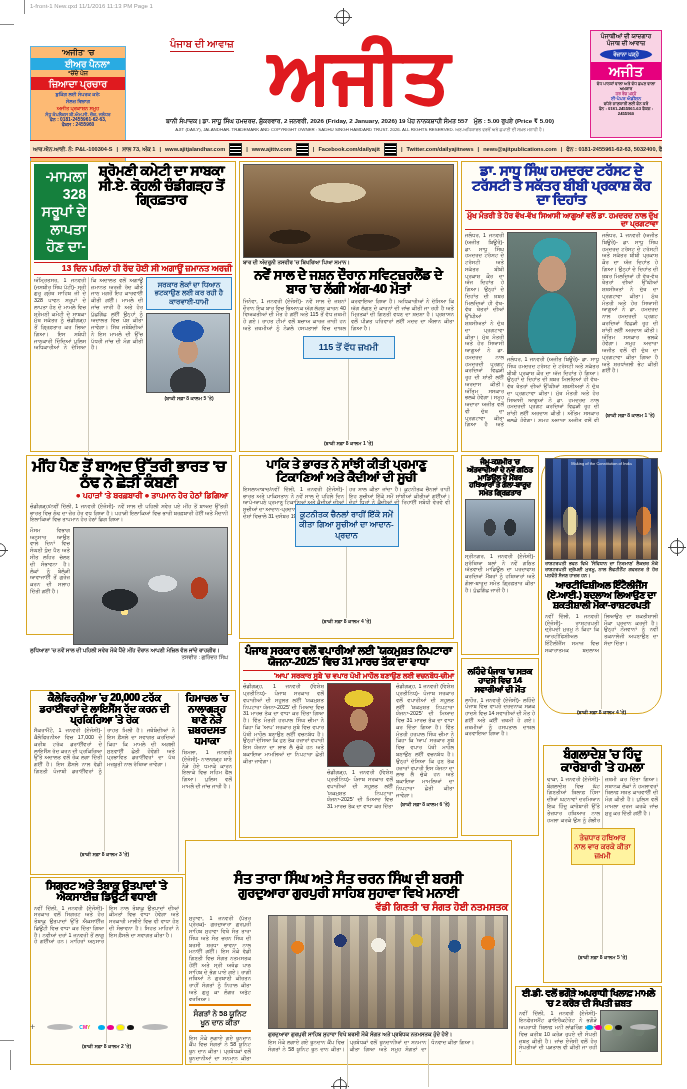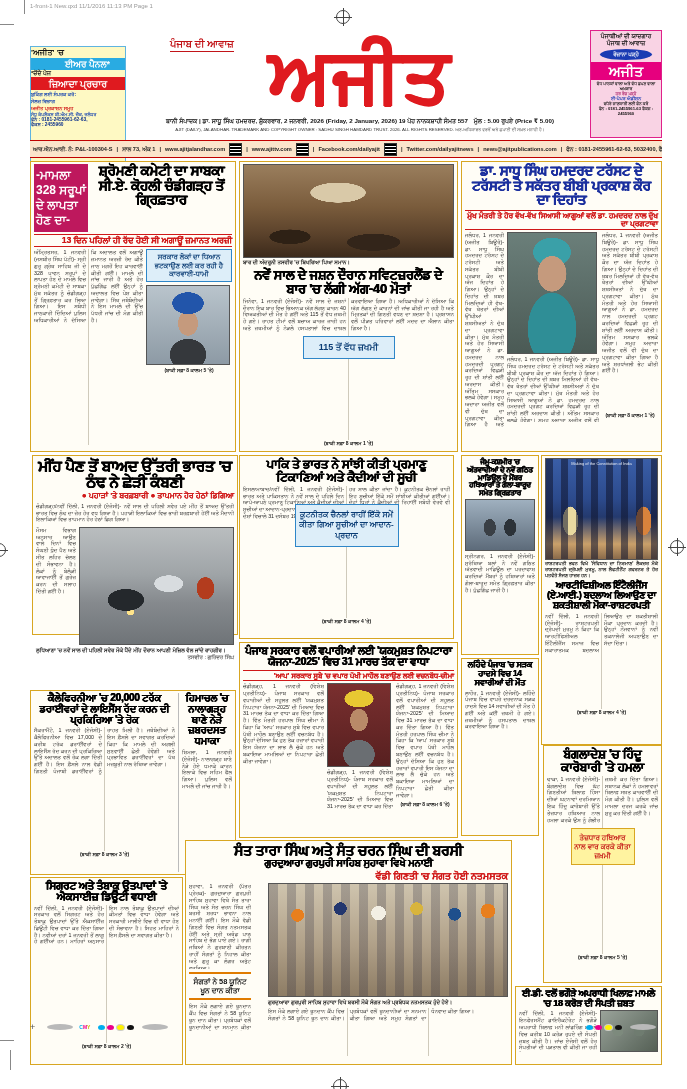--- a/index.html
+++ b/index.html
@@ -42,21 +42,21 @@
 
   <div class="abs regmark" style="left:336px;top:10px;"></div>
   <div class="abs regmark" style="left:-8px;top:543px;"></div>
   <div class="abs regmark" style="left:670px;top:540px;"></div>
   <div class="abs regmark" style="left:333px;top:1079px;"></div>
   <div class="abs" style="left:0;top:24px;width:14px;height:1px;background:#888;"></div>
   <div class="abs" style="left:24px;top:0;width:1px;height:14px;background:#888;"></div>
   <div class="abs" style="left:0;top:1040px;width:14px;height:1px;background:#888;"></div>
   <div class="abs" style="left:10px;top:1050px;width:1px;height:20px;background:#888;"></div>
 
-  <div class="abs" style="left:30px;top:46px;width:96px;height:120px;border:1.2px solid #5fb4e0;background:#fef9c3;box-sizing:border-box;text-align:left;">
+  <div class="abs" style="left:30px;top:46px;width:96px;height:120px;border:1.2px solid #5fb4e0;background:#fdba74;box-sizing:border-box;text-align:center;">
     <div style="font-size:8px;font-weight:700;margin-top:1px;">'ਅਜੀਤ' 'ਚ</div>
     <div class="vband" style="background:#29abe2;color:#fff;font-size:9px;font-weight:700;height:12px;padding-left:19px;">ਈਅਰ ਪੈਨਲ*</div>
     <div style="font-size:6px;font-weight:700;">*ਚੋਂਦੇ ਪੇਜ</div>
     <div class="vband" style="background:#df1a1f;color:#fff;font-size:9.5px;font-weight:700;height:13px;">ਜ਼ਿਆਦਾ ਪ੍ਰਚਾਰ</div>
     <div style="font-size:5px;color:#1a47b0;font-weight:700;margin-top:1px;">ਬੁਕਿੰਗ ਲਈ ਸੰਪਰਕ ਕਰੋ:</div>
     <div style="font-size:5px;color:#1a47b0;font-weight:700;">ਸੇਲਜ਼ ਵਿਭਾਗ</div>
     <div style="font-size:5px;color:#d01818;font-weight:700;">ਅਜੀਤ ਪ੍ਰਕਾਸ਼ਨ ਸਮੂਹ</div>
     <div style="font-size:4.6px;color:#1a47b0;font-weight:700;">ਸੰਧੂ ਕੰਪਲੈਕਸ ਬੀ.ਐਮ.ਸੀ. ਚੌਕ, ਜਲੰਧਰ</div>
     <div style="font-size:4.8px;color:#0a2f8c;font-weight:700;">ਫੋਨ : 0181-2455961-62-63,</div>
     <div style="font-size:4.8px;color:#0a2f8c;font-weight:700;">ਫੈਕਸ : 2455960</div>
@@ -100,21 +100,21 @@
       <span>|</span>
     <span>Twitter.com/dailyajitnews</span>
       <span>|</span>
     <span>news@ajitpublications.com</span>
       <span>|</span>
     <span>ਫੋਨ : 0181-2455961-62-63, 5032400, ਫੈਕਸ : 2455960</span>
   </div>
 
   <div class="box" style="left:30px;top:161px;width:206px;height:291px;">
     <div style="display:flex;gap:3px;">
-      <div style="flex:0 0 50px;background:#be185d;color:#fff;font-size:12px;font-weight:700;text-align:left;padding:4px 2px;line-height:1.25;">-ਮਾਮਲਾ 328 ਸਰੂਪਾਂ ਦੇ ਲਾਪਤਾ ਹੋਣ ਦਾ-</div>
+      <div style="flex:0 0 50px;background:#15803d;color:#fff;font-size:14px;font-weight:700;text-align:right;padding:4px 2px;line-height:1.25;">-ਮਾਮਲਾ 328 ਸਰੂਪਾਂ ਦੇ ਲਾਪਤਾ ਹੋਣ ਦਾ-</div>
       <div class="hl" style="font-size:13.5px;flex:1;">ਸ਼੍ਰੋਮਣੀ ਕਮੇਟੀ ਦਾ ਸਾਬਕਾ ਸੀ.ਏ. ਕੋਹਲੀ ਚੰਡੀਗੜ੍ਹ ਤੋਂ ਗ੍ਰਿਫ਼ਤਾਰ</div>
     </div>
     <div class="sub-red" style="font-size:8.4px;border-top:1px solid #d01818;border-bottom:1px solid #d01818;margin:2px 0;padding:1px 0;">13 ਦਿਨ ਪਹਿਲਾਂ ਹੀ ਰੱਦ ਹੋਈ ਸੀ ਅਗਾਊਂ ਜ਼ਮਾਨਤ ਅਰਜ਼ੀ</div>
     <div style="display:flex;gap:3px;">
       <div class="body-txt cols2" style="flex:1;height:196px;overflow:hidden;">ਅੰਮ੍ਰਿਤਸਰ, 1 ਜਨਵਰੀ (ਜਸਬੀਰ ਸਿੰਘ ਪੱਟੀ)- ਸ੍ਰੀ ਗੁਰੂ ਗ੍ਰੰਥ ਸਾਹਿਬ ਜੀ ਦੇ 328 ਪਾਵਨ ਸਰੂਪਾਂ ਦੇ ਲਾਪਤਾ ਹੋਣ ਦੇ ਮਾਮਲੇ ਵਿਚ ਸ਼੍ਰੋਮਣੀ ਕਮੇਟੀ ਦੇ ਸਾਬਕਾ ਮੁੱਖ ਸਕੱਤਰ ਨੂੰ ਚੰਡੀਗੜ੍ਹ ਤੋਂ ਗ੍ਰਿਫ਼ਤਾਰ ਕਰ ਲਿਆ ਗਿਆ। ਇਸ ਸਬੰਧੀ ਜਾਣਕਾਰੀ ਦਿੰਦਿਆਂ ਪੁਲਿਸ ਅਧਿਕਾਰੀਆਂ ਨੇ ਦੱਸਿਆ ਕਿ ਅਦਾਲਤ ਵਲੋਂ ਅਗਾਊਂ ਜ਼ਮਾਨਤ ਅਰਜ਼ੀ ਰੱਦ ਕੀਤੇ ਜਾਣ ਮਗਰੋਂ ਇਹ ਕਾਰਵਾਈ ਕੀਤੀ ਗਈ। ਮਾਮਲੇ ਦੀ ਜਾਂਚ ਜਾਰੀ ਹੈ ਅਤੇ ਹੋਰ ਪੁੱਛਗਿੱਛ ਲਈ ਉਨ੍ਹਾਂ ਨੂੰ ਅਦਾਲਤ ਵਿਚ ਪੇਸ਼ ਕੀਤਾ ਜਾਵੇਗਾ। ਸਿੱਖ ਜਥੇਬੰਦੀਆਂ ਨੇ ਇਸ ਮਾਮਲੇ ਦੀ ਉੱਚ ਪੱਧਰੀ ਜਾਂਚ ਦੀ ਮੰਗ ਕੀਤੀ ਹੈ।</div>
       <div style="flex:0 0 86px;">
         <div class="bluebox" style="font-size:7px;padding:3px 2px;line-height:1.2;">ਸਰਕਾਰ ਲੋਕਾਂ ਦਾ ਧਿਆਨ ਭਟਕਾਉਣ ਲਈ ਕਰ ਰਹੀ ਹੈ ਕਾਰਵਾਈ-ਧਾਮੀ</div>
         <div class="photo" style="margin-top:3px;width:84px;height:80px;background:
              radial-gradient(ellipse 26px 18px at 50% 22%, #2255aa 0 60%, rgba(0,0,0,0) 61%),
              radial-gradient(ellipse 18px 22px at 50% 48%, #c59a7d 0 55%, rgba(0,0,0,0) 56%),
@@ -153,21 +153,21 @@
              linear-gradient(#6b7f7a,#4b5a55);"></div>
         <div class="body-txt" style="height:66px;overflow:hidden;margin-top:2px;">ਜਲੰਧਰ, 1 ਜਨਵਰੀ (ਅਜੀਤ ਬਿਊਰੋ)- ਡਾ. ਸਾਧੂ ਸਿੰਘ ਹਮਦਰਦ ਟਰੱਸਟ ਦੇ ਟਰੱਸਟੀ ਅਤੇ ਸਕੱਤਰ ਬੀਬੀ ਪ੍ਰਕਾਸ਼ ਕੌਰ ਦਾ ਅੱਜ ਦਿਹਾਂਤ ਹੋ ਗਿਆ। ਉਨ੍ਹਾਂ ਦੇ ਦਿਹਾਂਤ ਦੀ ਖ਼ਬਰ ਮਿਲਦਿਆਂ ਹੀ ਵੱਖ-ਵੱਖ ਖੇਤਰਾਂ ਦੀਆਂ ਉੱਘੀਆਂ ਸ਼ਖ਼ਸੀਅਤਾਂ ਨੇ ਦੁੱਖ ਦਾ ਪ੍ਰਗਟਾਵਾ ਕੀਤਾ। ਮੁੱਖ ਮੰਤਰੀ ਅਤੇ ਹੋਰ ਸਿਆਸੀ ਆਗੂਆਂ ਨੇ ਡਾ. ਹਮਦਰਦ ਨਾਲ ਹਮਦਰਦੀ ਪ੍ਰਗਟ ਕਰਦਿਆਂ ਵਿਛੜੀ ਰੂਹ ਦੀ ਸ਼ਾਂਤੀ ਲਈ ਅਰਦਾਸ ਕੀਤੀ। ਅੰਤਿਮ ਸਸਕਾਰ ਭਲਕੇ ਹੋਵੇਗਾ। ਸਮੂਹ ਅਦਾਰਾ ਅਜੀਤ ਵਲੋਂ ਵੀ ਦੁੱਖ ਦਾ ਪ੍ਰਗਟਾਵਾ ਕੀਤਾ ਗਿਆ ਹੈ ਅਤੇ ਸ਼ਰਧਾਂਜਲੀ ਭੇਟ ਕੀਤੀ ਗਈ ਹੈ।</div>
       </div>
       <div style="flex:0 0 56px;">
         <div class="body-txt" style="height:180px;overflow:hidden;">ਜਲੰਧਰ, 1 ਜਨਵਰੀ (ਅਜੀਤ ਬਿਊਰੋ)- ਡਾ. ਸਾਧੂ ਸਿੰਘ ਹਮਦਰਦ ਟਰੱਸਟ ਦੇ ਟਰੱਸਟੀ ਅਤੇ ਸਕੱਤਰ ਬੀਬੀ ਪ੍ਰਕਾਸ਼ ਕੌਰ ਦਾ ਅੱਜ ਦਿਹਾਂਤ ਹੋ ਗਿਆ। ਉਨ੍ਹਾਂ ਦੇ ਦਿਹਾਂਤ ਦੀ ਖ਼ਬਰ ਮਿਲਦਿਆਂ ਹੀ ਵੱਖ-ਵੱਖ ਖੇਤਰਾਂ ਦੀਆਂ ਉੱਘੀਆਂ ਸ਼ਖ਼ਸੀਅਤਾਂ ਨੇ ਦੁੱਖ ਦਾ ਪ੍ਰਗਟਾਵਾ ਕੀਤਾ। ਮੁੱਖ ਮੰਤਰੀ ਅਤੇ ਹੋਰ ਸਿਆਸੀ ਆਗੂਆਂ ਨੇ ਡਾ. ਹਮਦਰਦ ਨਾਲ ਹਮਦਰਦੀ ਪ੍ਰਗਟ ਕਰਦਿਆਂ ਵਿਛੜੀ ਰੂਹ ਦੀ ਸ਼ਾਂਤੀ ਲਈ ਅਰਦਾਸ ਕੀਤੀ। ਅੰਤਿਮ ਸਸਕਾਰ ਭਲਕੇ ਹੋਵੇਗਾ। ਸਮੂਹ ਅਦਾਰਾ ਅਜੀਤ ਵਲੋਂ ਵੀ ਦੁੱਖ ਦਾ ਪ੍ਰਗਟਾਵਾ ਕੀਤਾ ਗਿਆ ਹੈ ਅਤੇ ਸ਼ਰਧਾਂਜਲੀ ਭੇਟ ਕੀਤੀ ਗਈ ਹੈ।</div>
         <div class="cont">(ਬਾਕੀ ਸਫ਼ਾ 8 ਕਾਲਮ 1 'ਤੇ)</div>
       </div>
     </div>
   </div>
 
-  <div class="box" style="left:32px;top:455px;width:206px;height:180px;">
+  <div class="box" style="left:26px;top:455px;width:206px;height:180px;">
     <div class="hl" style="font-size:15px;">ਮੀਂਹ ਪੈਣ ਤੋਂ ਬਾਅਦ ਉੱਤਰੀ ਭਾਰਤ 'ਚ ਠੰਢ ਨੇ ਛੇੜੀ ਕੰਬਣੀ</div>
     <div class="sub-red" style="font-size:7.8px;margin:2px 0;">● ਪਹਾੜਾਂ 'ਤੇ ਬਰਫ਼ਬਾਰੀ  ● ਤਾਪਮਾਨ ਹੋਰ ਹੇਠਾਂ ਡਿਗਿਆ</div>
     <div class="body-txt" style="height:22px;overflow:hidden;">ਚੰਡੀਗੜ੍ਹ/ਨਵੀਂ ਦਿੱਲੀ, 1 ਜਨਵਰੀ (ਏਜੰਸੀ)- ਨਵੇਂ ਸਾਲ ਦੀ ਪਹਿਲੀ ਸਵੇਰ ਪਏ ਮੀਂਹ ਤੋਂ ਬਾਅਦ ਉੱਤਰੀ ਭਾਰਤ ਵਿਚ ਠੰਢ ਦਾ ਜ਼ੋਰ ਹੋਰ ਵਧ ਗਿਆ ਹੈ। ਪਹਾੜੀ ਇਲਾਕਿਆਂ ਵਿਚ ਭਾਰੀ ਬਰਫ਼ਬਾਰੀ ਹੋਈ ਅਤੇ ਮੈਦਾਨੀ ਇਲਾਕਿਆਂ ਵਿਚ ਤਾਪਮਾਨ ਹੋਰ ਹੇਠਾਂ ਡਿਗ ਗਿਆ।</div>
     <div style="display:flex;gap:3px;margin-top:2px;">
       <div class="body-txt" style="flex:0 0 40px;height:118px;overflow:hidden;">ਮੌਸਮ ਵਿਭਾਗ ਅਨੁਸਾਰ ਆਉਣ ਵਾਲੇ ਦਿਨਾਂ ਵਿਚ ਸੰਘਣੀ ਧੁੰਦ ਪੈਣ ਅਤੇ ਸੀਤ ਲਹਿਰ ਚੱਲਣ ਦੀ ਸੰਭਾਵਨਾ ਹੈ। ਲੋਕਾਂ ਨੂੰ ਬੇਲੋੜੀ ਆਵਾਜਾਈ ਤੋਂ ਗੁਰੇਜ਼ ਕਰਨ ਦੀ ਸਲਾਹ ਦਿੱਤੀ ਗਈ ਹੈ।</div>
       <div class="photo" style="flex:1;height:118px;background:
            radial-gradient(ellipse 30px 18px at 30% 62%, #24282c 0 60%, rgba(0,0,0,0) 61%),
            radial-gradient(ellipse 26px 15px at 58% 48%, #d8dcdf 0 55%, rgba(0,0,0,0) 56%),
            radial-gradient(ellipse 16px 20px at 82% 52%, #b33c1e 0 55%, rgba(0,0,0,0) 56%),
            radial-gradient(circle 4px at 33% 72%, #ffe48a 0 90%, rgba(0,0,0,0) 91%),
@@ -222,22 +222,22 @@
         <div class="body-txt" style="height:40px;overflow:hidden;margin-top:2px;">ਚੰਡੀਗੜ੍ਹ, 1 ਜਨਵਰੀ (ਵਿਸ਼ੇਸ਼ ਪ੍ਰਤੀਨਿਧ)- ਪੰਜਾਬ ਸਰਕਾਰ ਵਲੋਂ ਵਪਾਰੀਆਂ ਦੀ ਸਹੂਲਤ ਲਈ 'ਯਕਮੁਸ਼ਤ ਨਿਪਟਾਰਾ ਯੋਜਨਾ-2025' ਦੀ ਮਿਆਦ ਵਿਚ 31 ਮਾਰਚ ਤੱਕ ਦਾ ਵਾਧਾ ਕਰ ਦਿੱਤਾ ਗਿਆ ਹੈ। ਵਿੱਤ ਮੰਤਰੀ ਹਰਪਾਲ ਸਿੰਘ ਚੀਮਾ ਨੇ ਕਿਹਾ ਕਿ 'ਆਪ' ਸਰਕਾਰ ਸੂਬੇ ਵਿਚ ਵਪਾਰ ਪੱਖੀ ਮਾਹੌਲ ਬਣਾਉਣ ਲਈ ਵਚਨਬੱਧ ਹੈ। ਉਨ੍ਹਾਂ ਦੱਸਿਆ ਕਿ ਹੁਣ ਤੱਕ ਹਜ਼ਾਰਾਂ ਵਪਾਰੀ ਇਸ ਯੋਜਨਾ ਦਾ ਲਾਭ ਲੈ ਚੁੱਕੇ ਹਨ ਅਤੇ ਬਕਾਇਆ ਮਾਮਲਿਆਂ ਦਾ ਨਿਪਟਾਰਾ ਛੇਤੀ ਕੀਤਾ ਜਾਵੇਗਾ।</div>
       </div>
       <div style="flex:0 0 58px;">
         <div class="body-txt" style="height:118px;overflow:hidden;">ਚੰਡੀਗੜ੍ਹ, 1 ਜਨਵਰੀ (ਵਿਸ਼ੇਸ਼ ਪ੍ਰਤੀਨਿਧ)- ਪੰਜਾਬ ਸਰਕਾਰ ਵਲੋਂ ਵਪਾਰੀਆਂ ਦੀ ਸਹੂਲਤ ਲਈ 'ਯਕਮੁਸ਼ਤ ਨਿਪਟਾਰਾ ਯੋਜਨਾ-2025' ਦੀ ਮਿਆਦ ਵਿਚ 31 ਮਾਰਚ ਤੱਕ ਦਾ ਵਾਧਾ ਕਰ ਦਿੱਤਾ ਗਿਆ ਹੈ। ਵਿੱਤ ਮੰਤਰੀ ਹਰਪਾਲ ਸਿੰਘ ਚੀਮਾ ਨੇ ਕਿਹਾ ਕਿ 'ਆਪ' ਸਰਕਾਰ ਸੂਬੇ ਵਿਚ ਵਪਾਰ ਪੱਖੀ ਮਾਹੌਲ ਬਣਾਉਣ ਲਈ ਵਚਨਬੱਧ ਹੈ। ਉਨ੍ਹਾਂ ਦੱਸਿਆ ਕਿ ਹੁਣ ਤੱਕ ਹਜ਼ਾਰਾਂ ਵਪਾਰੀ ਇਸ ਯੋਜਨਾ ਦਾ ਲਾਭ ਲੈ ਚੁੱਕੇ ਹਨ ਅਤੇ ਬਕਾਇਆ ਮਾਮਲਿਆਂ ਦਾ ਨਿਪਟਾਰਾ ਛੇਤੀ ਕੀਤਾ ਜਾਵੇਗਾ।</div>
         <div class="cont">(ਬਾਕੀ ਸਫ਼ਾ 8 ਕਾਲਮ 6 'ਤੇ)</div>
       </div>
     </div>
   </div>
 
   <div class="box" style="left:185px;top:840px;width:327px;height:225px;">
-    <div class="hl" style="font-size:14px;">ਸੰਤ ਤਾਰਾ ਸਿੰਘ ਅਤੇ ਸੰਤ ਚਰਨ ਸਿੰਘ ਦੀ ਬਰਸੀ</div>
-    <div class="hl" style="font-size:10px;">ਗੁਰਦੁਆਰਾ ਗੁਰਪੁਰੀ ਸਾਹਿਬ ਸੁਹਾਵਾ ਵਿਖੇ ਮਨਾਈ</div>
+    <div class="hl" style="font-size:14px;margin-top:28px;">ਸੰਤ ਤਾਰਾ ਸਿੰਘ ਅਤੇ ਸੰਤ ਚਰਨ ਸਿੰਘ ਦੀ ਬਰਸੀ</div>
+    <div class="hl" style="font-size:13px;">ਗੁਰਦੁਆਰਾ ਗੁਰਪੁਰੀ ਸਾਹਿਬ ਸੁਹਾਵਾ ਵਿਖੇ ਮਨਾਈ</div>
     <div class="sub-red" style="font-size:9.5px;margin:2px 0;">ਵੱਡੀ ਗਿਣਤੀ 'ਚ ਸੰਗਤ ਹੋਈ ਨਤਮਸਤਕ</div>
     <div style="display:flex;gap:17px;">
       <div style="flex:0 0 62px;">
         <div class="body-txt" style="height:86px;overflow:hidden;">ਸੁਹਾਵਾ, 1 ਜਨਵਰੀ (ਪੱਤਰ ਪ੍ਰੇਰਕ)- ਗੁਰਦੁਆਰਾ ਗੁਰਪੁਰੀ ਸਾਹਿਬ ਸੁਹਾਵਾ ਵਿਖੇ ਸੰਤ ਤਾਰਾ ਸਿੰਘ ਅਤੇ ਸੰਤ ਚਰਨ ਸਿੰਘ ਦੀ ਬਰਸੀ ਸ਼ਰਧਾ ਭਾਵਨਾ ਨਾਲ ਮਨਾਈ ਗਈ। ਇਸ ਮੌਕੇ ਵੱਡੀ ਗਿਣਤੀ ਵਿਚ ਸੰਗਤ ਨਤਮਸਤਕ ਹੋਈ ਅਤੇ ਸ੍ਰੀ ਅਖੰਡ ਪਾਠ ਸਾਹਿਬ ਦੇ ਭੋਗ ਪਾਏ ਗਏ। ਰਾਗੀ ਜਥਿਆਂ ਨੇ ਗੁਰਬਾਣੀ ਕੀਰਤਨ ਰਾਹੀਂ ਸੰਗਤਾਂ ਨੂੰ ਨਿਹਾਲ ਕੀਤਾ ਅਤੇ ਗੁਰੂ ਕਾ ਲੰਗਰ ਅਤੁੱਟ ਵਰਤਿਆ।</div>
         <div style="border-top:2px solid #e07b00;border-bottom:2px solid #e07b00;font-size:7.4px;font-weight:700;text-align:center;color:#111;padding:3px 1px;margin-top:3px;">ਸੰਗਤਾਂ ਨੇ 58 ਯੂਨਿਟ ਖੂਨ ਦਾਨ ਕੀਤਾ</div>
         <div class="body-txt" style="height:28px;overflow:hidden;margin-top:3px;">ਇਸ ਮੌਕੇ ਲਗਾਏ ਗਏ ਖੂਨਦਾਨ ਕੈਂਪ ਵਿਚ ਸੰਗਤਾਂ ਨੇ 58 ਯੂਨਿਟ ਖੂਨ ਦਾਨ ਕੀਤਾ। ਪ੍ਰਬੰਧਕਾਂ ਵਲੋਂ ਖੂਨਦਾਨੀਆਂ ਦਾ ਸਨਮਾਨ ਕੀਤਾ ਗਿਆ ਅਤੇ ਸਮੂਹ ਸੰਗਤਾਂ ਦਾ ਧੰਨਵਾਦ ਕੀਤਾ ਗਿਆ।</div>
       </div>
       <div style="flex:1;">
         <div class="photo" style="width:100%;height:114px;background:
              radial-gradient(circle 7px at 12% 28%, #e87f1e 0 90%, rgba(0,0,0,0) 91%),
@@ -256,50 +256,50 @@
 
   <div class="box" style="left:461px;top:455px;width:78px;height:200px;">
     <div class="hl" style="font-size:7.2px;">ਜੰਮੂ-ਕਸ਼ਮੀਰ 'ਚ ਅੱਤਵਾਦੀਆਂ ਦੇ ਨਵੇਂ ਗਠਿਤ ਮਾਡਿਊਲ ਦੇ ਮੈਂਬਰ ਹਥਿਆਰਾਂ ਤੇ ਗੋਲਾ-ਬਾਰੂਦ ਸਮੇਤ ਗ੍ਰਿਫ਼ਤਾਰ</div>
     <div class="photo" style="width:100%;height:52px;margin-top:2px;background:
          radial-gradient(ellipse 10px 14px at 35% 55%, #3a3f45 0 60%, rgba(0,0,0,0) 61%),
          radial-gradient(ellipse 10px 14px at 65% 55%, #2c3238 0 60%, rgba(0,0,0,0) 61%),
          linear-gradient(#9fb0bf,#5d6b7a);"></div>
     <div class="body-txt" style="height:110px;overflow:hidden;margin-top:2px;">ਸ੍ਰੀਨਗਰ, 1 ਜਨਵਰੀ (ਏਜੰਸੀ)- ਸੁਰੱਖਿਆ ਬਲਾਂ ਨੇ ਨਵੇਂ ਗਠਿਤ ਅੱਤਵਾਦੀ ਮਾਡਿਊਲ ਦਾ ਪਰਦਾਫਾਸ਼ ਕਰਦਿਆਂ ਮੈਂਬਰਾਂ ਨੂੰ ਹਥਿਆਰਾਂ ਅਤੇ ਗੋਲਾ-ਬਾਰੂਦ ਸਮੇਤ ਗ੍ਰਿਫ਼ਤਾਰ ਕੀਤਾ ਹੈ। ਪੁੱਛਗਿੱਛ ਜਾਰੀ ਹੈ।</div>
   </div>
 
-  <div class="box" style="left:541px;top:455px;width:121px;height:290px;">
+  <div class="box" style="left:541px;top:455px;width:121px;height:259px;border-radius:24px;">
     <div class="photo" style="width:100%;height:102px;position:relative;background:
          repeating-linear-gradient(90deg, rgba(15,20,45,.55) 0 7px, rgba(0,0,0,0) 7px 15px),
          radial-gradient(ellipse 14px 26px at 22% 62%, #e8d9a0 0 55%, rgba(0,0,0,0) 56%),
          radial-gradient(ellipse 14px 26px at 88% 62%, #d8833c 0 55%, rgba(0,0,0,0) 56%),
          linear-gradient(180deg,#3a5ea8 0%,#2c4a8c 40%,#243a6e 58%,#caa06a 85%,#8a6a4a);">
       <div style="position:absolute;top:2px;width:100%;text-align:center;font-size:4px;color:#e8ecf5;">Making of the Constitution of India</div>
     </div>
     <div class="cap" style="margin:1px 0 2px;font-size:4.8px;">ਰਾਸ਼ਟਰਪਤੀ ਭਵਨ ਵਿਖੇ 'ਸੰਵਿਧਾਨ ਦਾ ਨਿਰਮਾਣ' ਲੈਕਚਰ ਮੌਕੇ ਰਾਸ਼ਟਰਪਤੀ ਦ੍ਰੋਪਦੀ ਮੁਰਮੂ, ਨਾਲ ਲੈਫਟੀਨੈਂਟ ਗਵਰਨਰ ਤੇ ਹੋਰ ਪਤਵੰਤੇ ਸੱਜਣ ਹਾਜ਼ਰ ਹਨ।</div>
     <div class="hl" style="font-size:9.2px;">ਆਰਟੀਫਿਸ਼ੀਅਲ ਇੰਟੈਲੀਜੈਂਸ (ਏ.ਆਈ.) ਬਦਲਾਅ ਲਿਆਉਣ ਦਾ ਸ਼ਕਤੀਸ਼ਾਲੀ ਮੌਕਾ-ਰਾਸ਼ਟਰਪਤੀ</div>
     <div class="body-txt cols2" style="height:96px;overflow:hidden;margin-top:2px;">ਨਵੀਂ ਦਿੱਲੀ, 1 ਜਨਵਰੀ (ਏਜੰਸੀ)- ਰਾਸ਼ਟਰਪਤੀ ਦ੍ਰੋਪਦੀ ਮੁਰਮੂ ਨੇ ਕਿਹਾ ਕਿ ਆਰਟੀਫਿਸ਼ੀਅਲ ਇੰਟੈਲੀਜੈਂਸ ਸਮਾਜ ਵਿਚ ਸਕਾਰਾਤਮਕ ਬਦਲਾਅ ਲਿਆਉਣ ਦਾ ਸ਼ਕਤੀਸ਼ਾਲੀ ਮੌਕਾ ਪ੍ਰਦਾਨ ਕਰਦੀ ਹੈ। ਉਨ੍ਹਾਂ ਨੌਜਵਾਨਾਂ ਨੂੰ ਨਵੀਂ ਤਕਨਾਲੋਜੀ ਅਪਣਾਉਣ ਦਾ ਸੱਦਾ ਦਿੱਤਾ।</div>
     <div class="cont">(ਬਾਕੀ ਸਫ਼ਾ 8 ਕਾਲਮ 4 'ਤੇ)</div>
   </div>
 
   <div class="box" style="left:461px;top:658px;width:78px;height:178px;">
-    <div class="hl" style="font-size:8.2px;">ਲਹਿੰਦੇ ਪੰਜਾਬ 'ਚ ਸੜਕ ਹਾਦਸੇ ਵਿਚ 14 ਸਵਾਰੀਆਂ ਦੀ ਮੌਤ</div>
+    <div class="hl" style="font-size:8.2px;margin-top:7px;">ਲਹਿੰਦੇ ਪੰਜਾਬ 'ਚ ਸੜਕ ਹਾਦਸੇ ਵਿਚ 14 ਸਵਾਰੀਆਂ ਦੀ ਮੌਤ</div>
     <div class="body-txt" style="height:132px;overflow:hidden;margin-top:2px;">ਲਾਹੌਰ, 1 ਜਨਵਰੀ (ਏਜੰਸੀ)- ਲਹਿੰਦੇ ਪੰਜਾਬ ਵਿਚ ਵਾਪਰੇ ਦਰਦਨਾਕ ਸੜਕ ਹਾਦਸੇ ਵਿਚ 14 ਸਵਾਰੀਆਂ ਦੀ ਮੌਤ ਹੋ ਗਈ ਅਤੇ ਕਈ ਜ਼ਖਮੀ ਹੋ ਗਏ। ਜ਼ਖਮੀਆਂ ਨੂੰ ਹਸਪਤਾਲ ਦਾਖ਼ਲ ਕਰਵਾਇਆ ਗਿਆ ਹੈ।</div>
   </div>
 
   <div class="box" style="left:543px;top:745px;width:119px;height:238px;">
     <div class="hl" style="font-size:12px;">ਬੰਗਲਾਦੇਸ਼ 'ਚ ਹਿੰਦੂ ਕਾਰੋਬਾਰੀ 'ਤੇ ਹਮਲਾ</div>
     <div style="position:relative;margin-top:2px;">
       <div class="body-txt cols2" style="height:178px;overflow:hidden;">ਢਾਕਾ, 1 ਜਨਵਰੀ (ਏਜੰਸੀ)- ਬੰਗਲਾਦੇਸ਼ ਵਿਚ ਘੱਟ ਗਿਣਤੀਆਂ ਖ਼ਿਲਾਫ਼ ਹਿੰਸਾ ਦੀਆਂ ਘਟਨਾਵਾਂ ਦਰਮਿਆਨ ਇਕ ਹਿੰਦੂ ਕਾਰੋਬਾਰੀ ਉੱਤੇ ਤੇਜ਼ਧਾਰ ਹਥਿਆਰ ਨਾਲ ਹਮਲਾ ਕਰਕੇ ਉਸ ਨੂੰ ਗੰਭੀਰ ਜ਼ਖ਼ਮੀ ਕਰ ਦਿੱਤਾ ਗਿਆ। ਸਥਾਨਕ ਲੋਕਾਂ ਨੇ ਹਮਲਾਵਰਾਂ ਖ਼ਿਲਾਫ਼ ਸਖ਼ਤ ਕਾਰਵਾਈ ਦੀ ਮੰਗ ਕੀਤੀ ਹੈ। ਪੁਲਿਸ ਵਲੋਂ ਮਾਮਲਾ ਦਰਜ ਕਰਕੇ ਜਾਂਚ ਸ਼ੁਰੂ ਕਰ ਦਿੱਤੀ ਗਈ ਹੈ।</div>
       <div class="yellowbox" style="position:absolute;left:50%;top:52px;transform:translateX(-50%);width:64px;font-size:7.2px;padding:4px 2px;line-height:1.25;">ਤੇਜ਼ਧਾਰ ਹਥਿਆਰ ਨਾਲ ਵਾਰ ਕਰਕੇ ਕੀਤਾ ਜ਼ਖ਼ਮੀ</div>
     </div>
     <div class="cont">(ਬਾਕੀ ਸਫ਼ਾ 8 ਕਾਲਮ 5 'ਤੇ)</div>
   </div>
 
   <div class="box" style="left:515px;top:986px;width:147px;height:79px;">
-    <div class="hl" style="font-size:9px;">ਈ.ਡੀ. ਵਲੋਂ ਭਗੌੜੇ ਅਪਰਾਧੀ ਖਿਲਾਫ਼ ਮਾਮਲੇ 'ਚ 18 ਕਰੋੜ ਦੀ ਸੰਪਤੀ ਜ਼ਬਤ</div>
+    <div class="hl" style="font-size:9px;">ਈ.ਡੀ. ਵਲੋਂ ਭਗੌੜੇ ਅਪਰਾਧੀ ਖਿਲਾਫ਼ ਮਾਮਲੇ 'ਚ 2 ਕਰੋੜ ਦੀ ਸੰਪਤੀ ਜ਼ਬਤ</div>
     <div style="display:flex;gap:3px;margin-top:2px;">
       <div class="body-txt" style="flex:1;height:42px;overflow:hidden;">ਨਵੀਂ ਦਿੱਲੀ, 1 ਜਨਵਰੀ (ਏਜੰਸੀ)- ਇਨਫੋਰਸਮੈਂਟ ਡਾਇਰੈਕਟੋਰੇਟ ਨੇ ਭਗੌੜੇ ਅਪਰਾਧੀ ਖ਼ਿਲਾਫ਼ ਮਨੀ ਲਾਂਡਰਿੰਗ ਮਾਮਲੇ ਵਿਚ ਕਰੀਬ 10 ਕਰੋੜ ਰੁਪਏ ਦੀ ਸੰਪਤੀ ਜ਼ਬਤ ਕੀਤੀ ਹੈ। ਜਾਂਚ ਏਜੰਸੀ ਵਲੋਂ ਹੋਰ ਸੰਪਤੀਆਂ ਦੀ ਪੜਤਾਲ ਵੀ ਕੀਤੀ ਜਾ ਰਹੀ ਹੈ।</div>
       <div class="photo" style="flex:0 0 58px;height:42px;background:
            radial-gradient(circle 9px at 30% 50%, #7d8a7d 0 60%, rgba(0,0,0,0) 61%),
            radial-gradient(circle 9px at 68% 50%, #6f7c70 0 60%, rgba(0,0,0,0) 61%),
            linear-gradient(135deg,#9aa39a,#6f7a70 60%,#556055);"></div>
     </div>
   </div>
 
   <div class="abs" style="left:30px;top:1022px;width:632px;height:10px;display:flex;align-items:center;">

